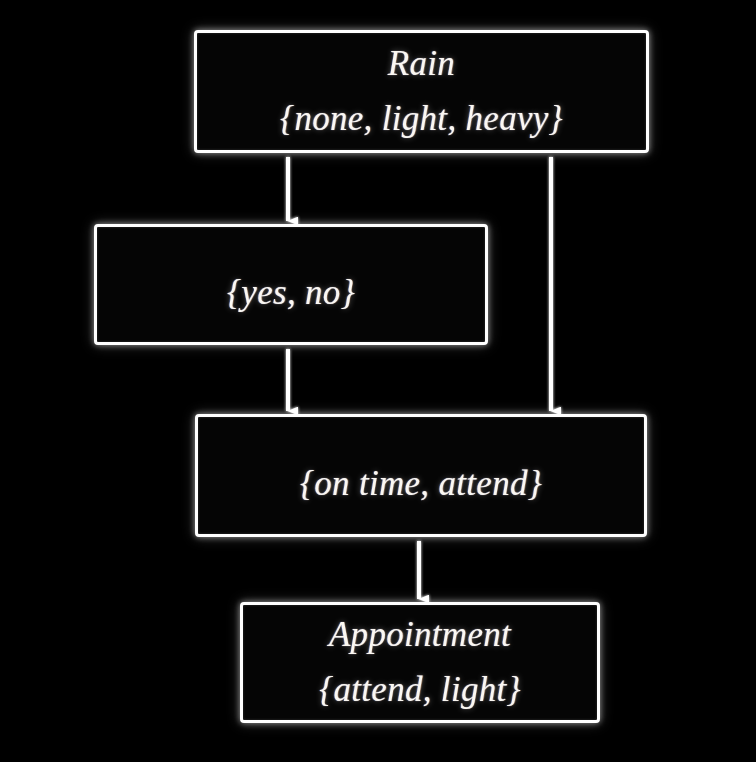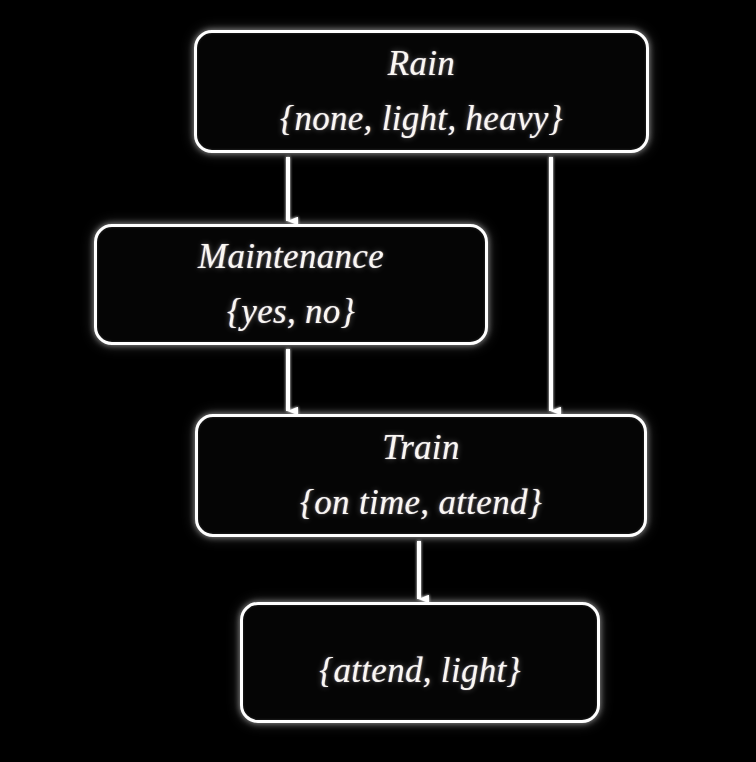--- a/index.html
+++ b/index.html
@@ -25,21 +25,21 @@
     top: 0;
     width: 756px;
     height: 762px;
     pointer-events: none;
   }
   .node {
     position: absolute;
     box-sizing: border-box;
     background: #050505;
     border: 3px solid #ffffff;
-    border-radius: 18px;
+    border-radius: 4px;
     box-shadow: 0 0 6px rgba(255,255,255,0.55),
                 0 0 14px rgba(255,255,255,0.22),
                 inset 0 0 3px rgba(255,255,255,0.18);
     display: flex;
     flex-direction: column;
     align-items: center;
     justify-content: center;
     text-align: center;
     color: #fbf8f2;
   }
@@ -98,26 +98,25 @@
       <line x1="419" y1="541" x2="419" y2="599" stroke="#ffffff" stroke-width="4" marker-end="url(#arrowhead)"></line>
     </g>
   </svg>
 
   <div class="node" id="node-rain">
     <div class="node-name">Rain</div>
     <div class="node-states">{none, light, heavy}</div>
   </div>
 
   <div class="node" id="node-maint">
-    <div class="node-name">Maintenance</div>
     <div class="node-states">{yes, no}</div>
   </div>
 
   <div class="node" id="node-train">
-    <div class="node-name">Train</div>
     <div class="node-states">{on time, attend}</div>
   </div>
 
   <div class="node" id="node-appt">
+    <div class="node-name">Appointment</div>
     <div class="node-states">{attend, light}</div>
   </div>
 
 </div>
 
 </body></html>

